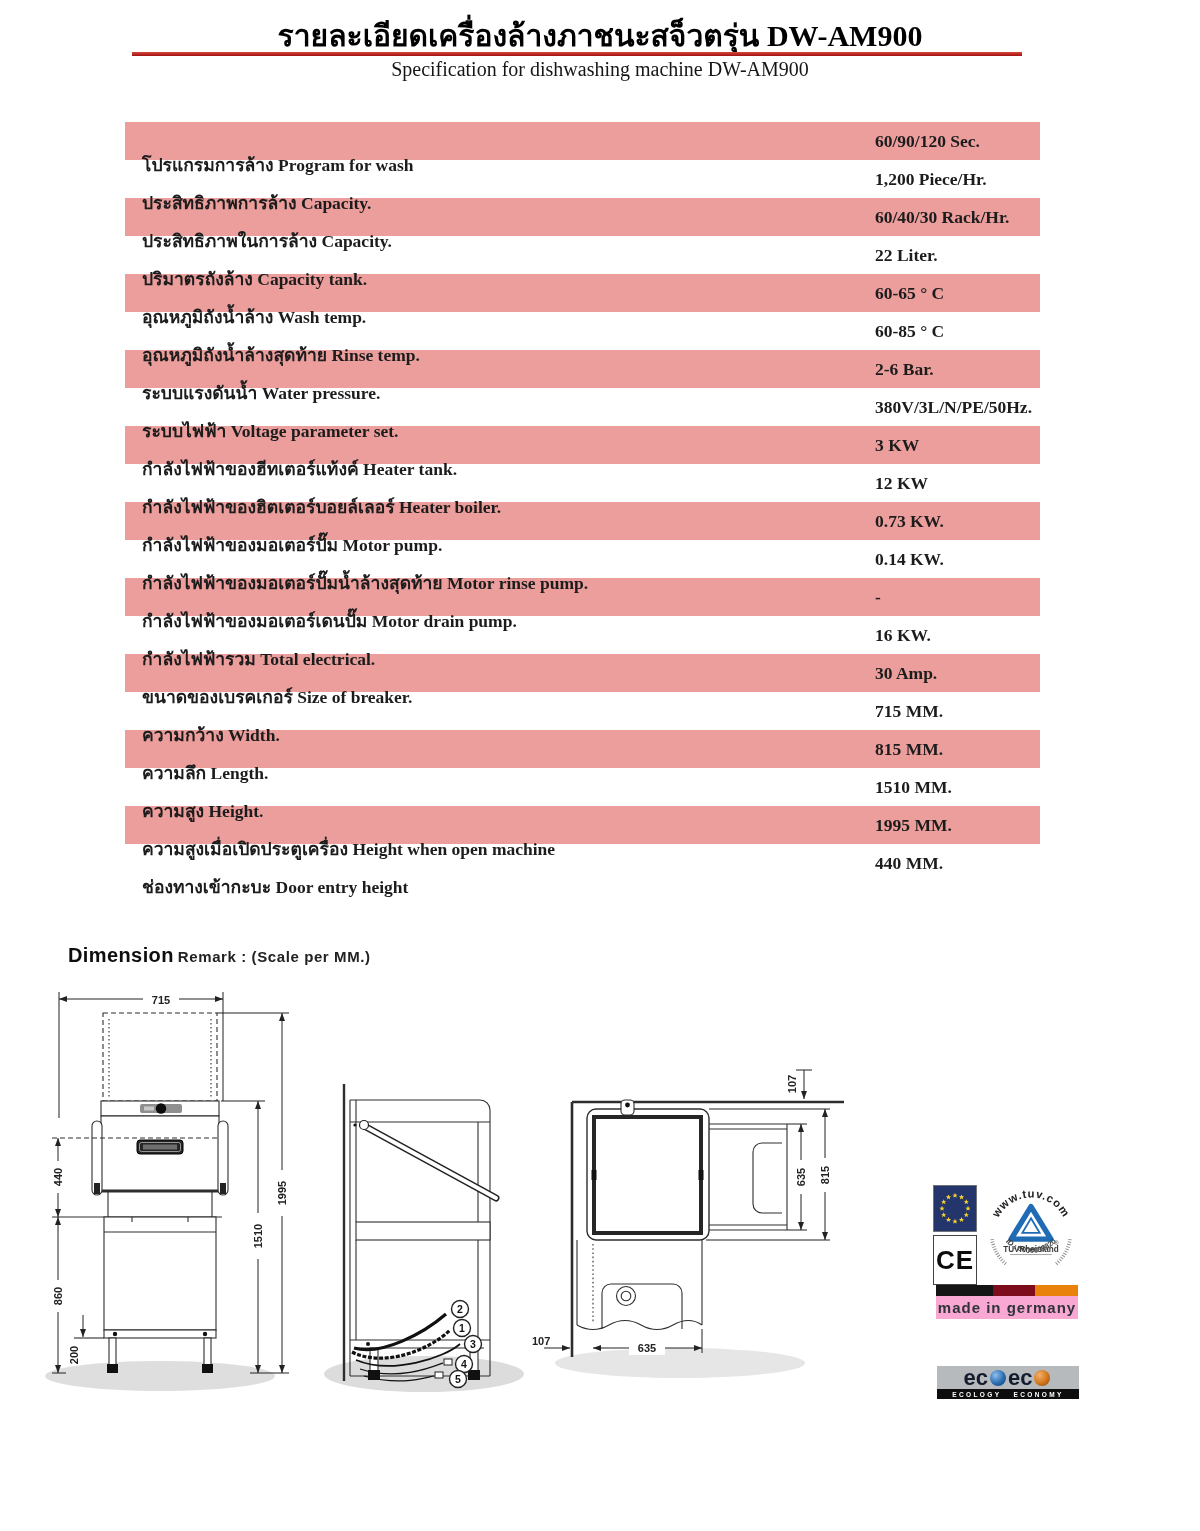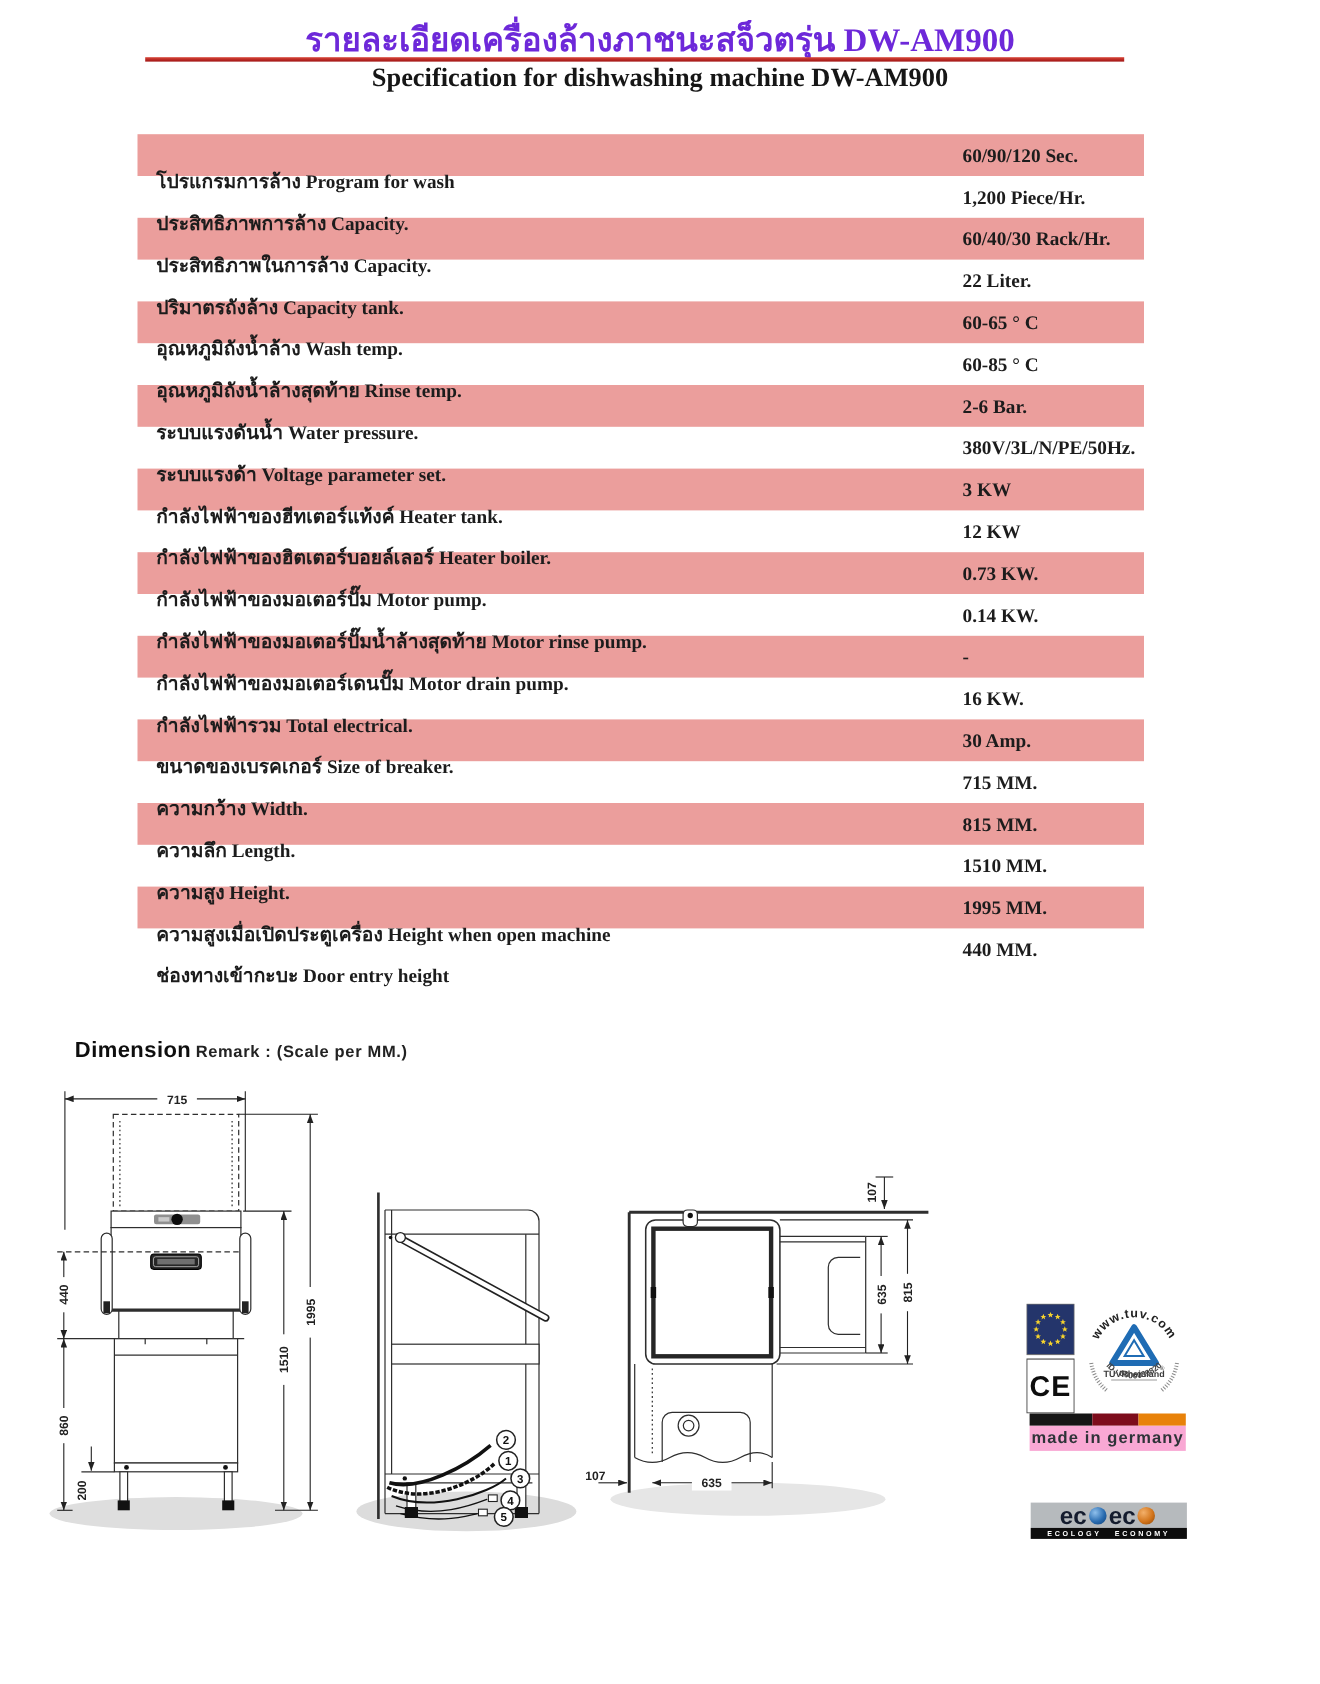--- a/index.html
+++ b/index.html
@@ -1,25 +1,25 @@
 <!DOCTYPE html>
 <html><head>
 <meta charset="utf-8">
 <style>
   html,body{margin:0;padding:0;}
   body{
     width:1200px;height:1531px;position:relative;background:#ffffff;
     font-family:"Liberation Serif","DejaVu Serif",serif;color:#1c1c1c;
   }
   .thai-title{position:absolute;top:12px;left:0;width:100%;text-align:center;
-    font-size:30px;font-weight:bold;color:#6d28d9;}
+    font-size:30px;font-weight:bold;color:#000000;}
   .title-rule{position:absolute;top:52px;left:132px;width:890px;height:3.5px;
     background:linear-gradient(#d8473a,#a01212);}
   .en-title{position:absolute;top:58px;left:0;width:100%;text-align:center;
-    font-size:24px;font-weight:bold;color:#161616;}
+    font-size:20px;font-weight:normal;color:#161616;}
 
   .spec-table{position:absolute;top:122px;left:125px;width:915px;}
   .srow{height:38px;display:flex;align-items:center;font-weight:bold;
     font-size:17.5px;color:#1c1c1c;}
   .srow.pink{background:#eb9e9c;}
   .srow .lab{width:750px;padding-left:17px;box-sizing:border-box;white-space:nowrap;overflow:hidden;margin-top:48px;}
   .srow .val{flex:1;white-space:nowrap;}
 
   .dim-head{position:absolute;top:944px;left:68px;
     font-family:"Liberation Sans","DejaVu Sans",sans-serif;color:#0e0e0e;white-space:nowrap;}
@@ -82,21 +82,21 @@
     </div>
   <div class="srow">
       <div class="lab">อุณหภูมิถังน้ำล้างสุดท้าย Rinse temp.</div>
       <div class="val">60-85 ° C</div>
     </div>
   <div class="srow pink">
       <div class="lab">ระบบแรงดันน้ำ Water pressure.</div>
       <div class="val">2-6 Bar.</div>
     </div>
   <div class="srow">
-      <div class="lab">ระบบแรงด้า Voltage parameter set.</div>
+      <div class="lab">ระบบไฟฟ้า Voltage parameter set.</div>
       <div class="val">380V/3L/N/PE/50Hz.</div>
     </div>
   <div class="srow pink">
       <div class="lab">กำลังไฟฟ้าของฮีทเตอร์แท้งค์ Heater tank.</div>
       <div class="val">3 KW</div>
     </div>
   <div class="srow">
       <div class="lab">กำลังไฟฟ้าของฮิตเตอร์บอยล์เลอร์ Heater boiler.</div>
       <div class="val">12 KW</div>
     </div>

